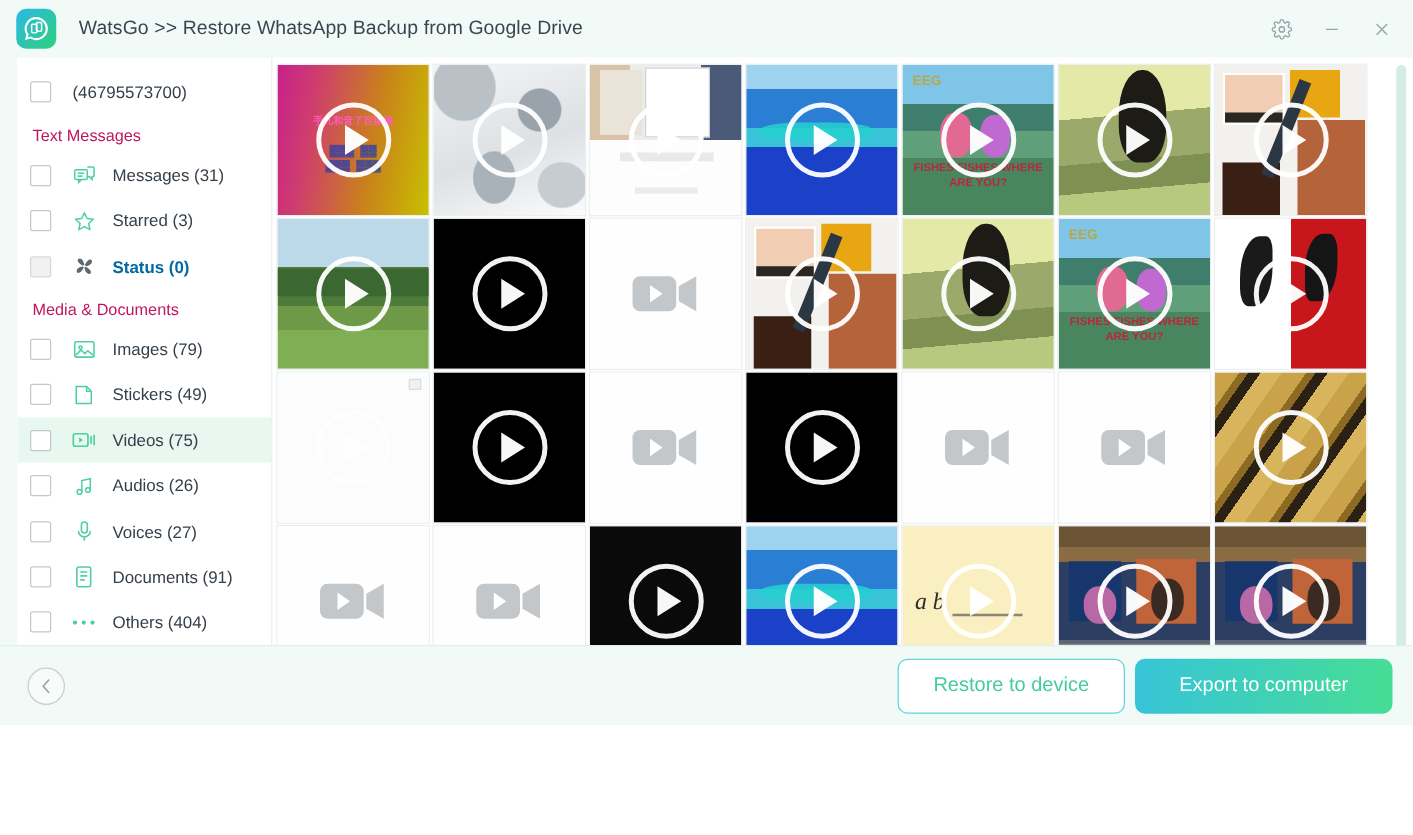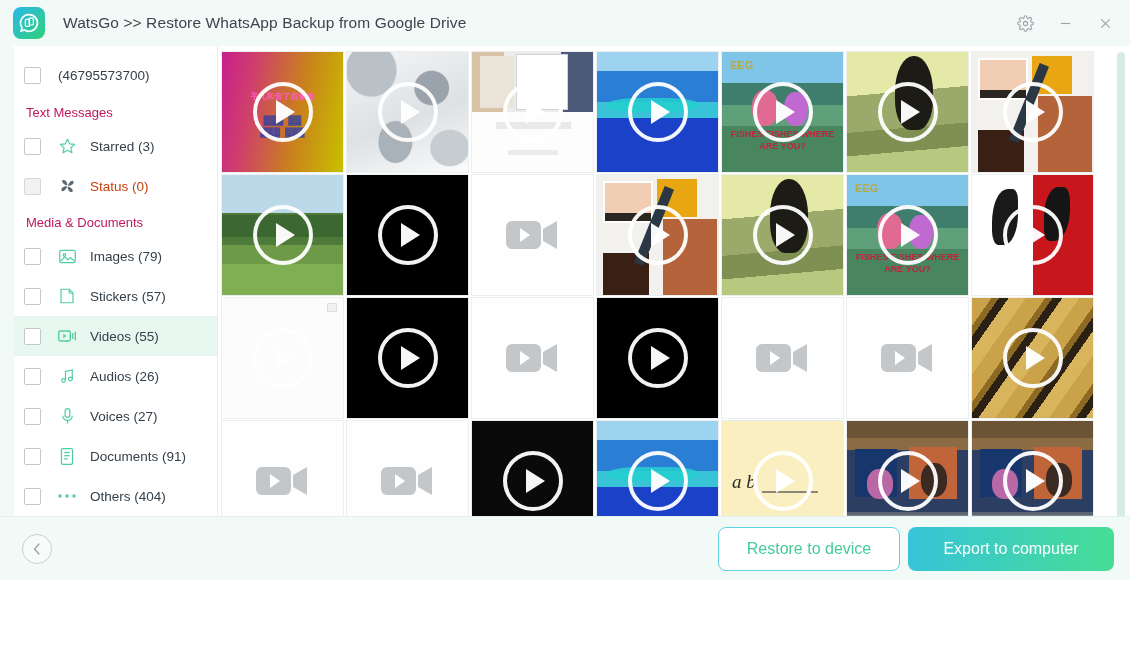--- a/index.html
+++ b/index.html
@@ -93,21 +93,21 @@
     width: 22px; height: 20px; flex: 0 0 22px;
     margin-left: 15px;
     display: flex; align-items: center; justify-content: center;
     color: #4ecfa1;
   }
   .nav-ico svg { display: block; }
   .nav-label {
     margin-left: 12px; font-size: 13.5px; color: #36404a;
     white-space: nowrap;
   }
-  .nav-item.muted .nav-label { color: #c2410c; }
+  .nav-item.muted .nav-label { color: #0369a1; font-weight: bold; }
   .nav-item.muted .nav-ico { color: #5d6871; }
 
   
   .gridpane {
     flex: 1 1 auto; min-width: 0;
     background: #ffffff;
     position: relative;
     overflow: hidden;
   }
   .grid {
@@ -248,20 +248,33 @@
   <div class="body-row">
 
     <div class="sidebar">
       <div class="acct-row">
         <div class="cbox"></div>
         <div class="acct-label">(46795573700)</div>
       </div>
 
       <div class="section-head">Text Messages</div>
 
+      <div class="nav-item">
+        <div class="cbox"></div>
+        <div class="nav-ico">
+          <svg width="19" height="17" viewBox="0 0 24 22" fill="none" stroke="currentColor" stroke-width="1.6">
+            <path d="M15 2h6a1 1 0 0 1 1 1v8a1 1 0 0 1-1 1h-1v3l-3-3h-2"></path>
+            <rect x="2" y="5" width="13" height="10" rx="1.5"></rect>
+            <line x1="5" y1="8.5" x2="12" y2="8.5"></line>
+            <line x1="5" y1="11.5" x2="10" y2="11.5"></line>
+            <path d="M6 15v3l3-3"></path>
+          </svg>
+        </div>
+        <div class="nav-label">Messages (31)</div>
+      </div>
 
       <div class="nav-item">
         <div class="cbox"></div>
         <div class="nav-ico">
           <svg width="19" height="18" viewBox="0 0 24 24" fill="none" stroke="currentColor" stroke-width="1.6" stroke-linejoin="round">
             <polygon points="12,3 14.9,9.1 21.5,9.9 16.6,14.4 17.9,21 12,17.7 6.1,21 7.4,14.4 2.5,9.9 9.1,9.1"></polygon>
           </svg>
         </div>
         <div class="nav-label">Starred (3)</div>
       </div>
@@ -292,33 +305,33 @@
       </div>
 
       <div class="nav-item">
         <div class="cbox"></div>
         <div class="nav-ico">
           <svg width="18" height="18" viewBox="0 0 24 24" fill="none" stroke="currentColor" stroke-width="1.6" stroke-linejoin="round">
             <path d="M4 3h11l5 5v13H4z"></path>
             <path d="M15 3v5h5"></path>
           </svg>
         </div>
-        <div class="nav-label">Stickers (57)</div>
+        <div class="nav-label">Stickers (49)</div>
       </div>
 
       <div class="nav-item active">
         <div class="cbox"></div>
         <div class="nav-ico">
           <svg width="20" height="16" viewBox="0 0 24 18" fill="none" stroke="currentColor" stroke-width="1.6">
             <rect x="2" y="3" width="14" height="12" rx="2"></rect>
             <path d="M19 5.5v7M22 4v10"></path>
             <path d="M7.6 6.3l3.6 2.7-3.6 2.7z" fill="currentColor" stroke="none"></path>
           </svg>
         </div>
-        <div class="nav-label">Videos (55)</div>
+        <div class="nav-label">Videos (75)</div>
       </div>
 
       <div class="nav-item">
         <div class="cbox"></div>
         <div class="nav-ico">
           <svg width="18" height="18" viewBox="0 0 24 24" fill="none" stroke="currentColor" stroke-width="1.6">
             <path d="M10 18V6l9-2v12"></path>
             <circle cx="7.5" cy="18" r="2.5"></circle>
             <circle cx="16.5" cy="16" r="2.5"></circle>
           </svg>

